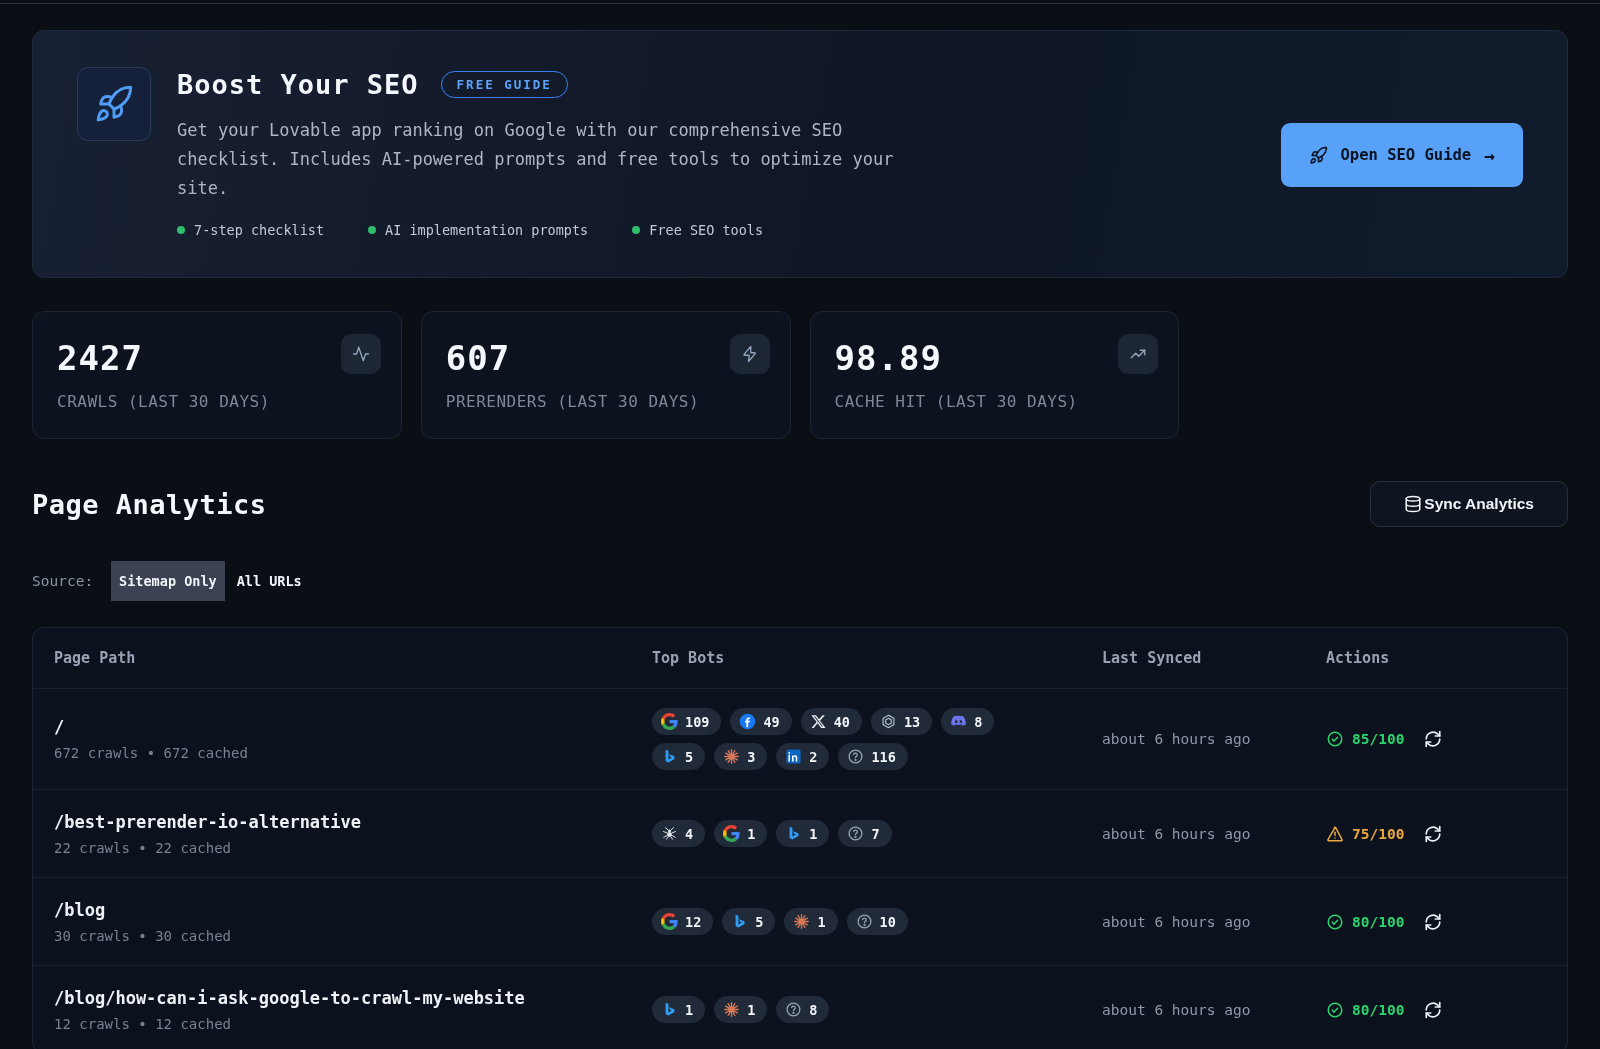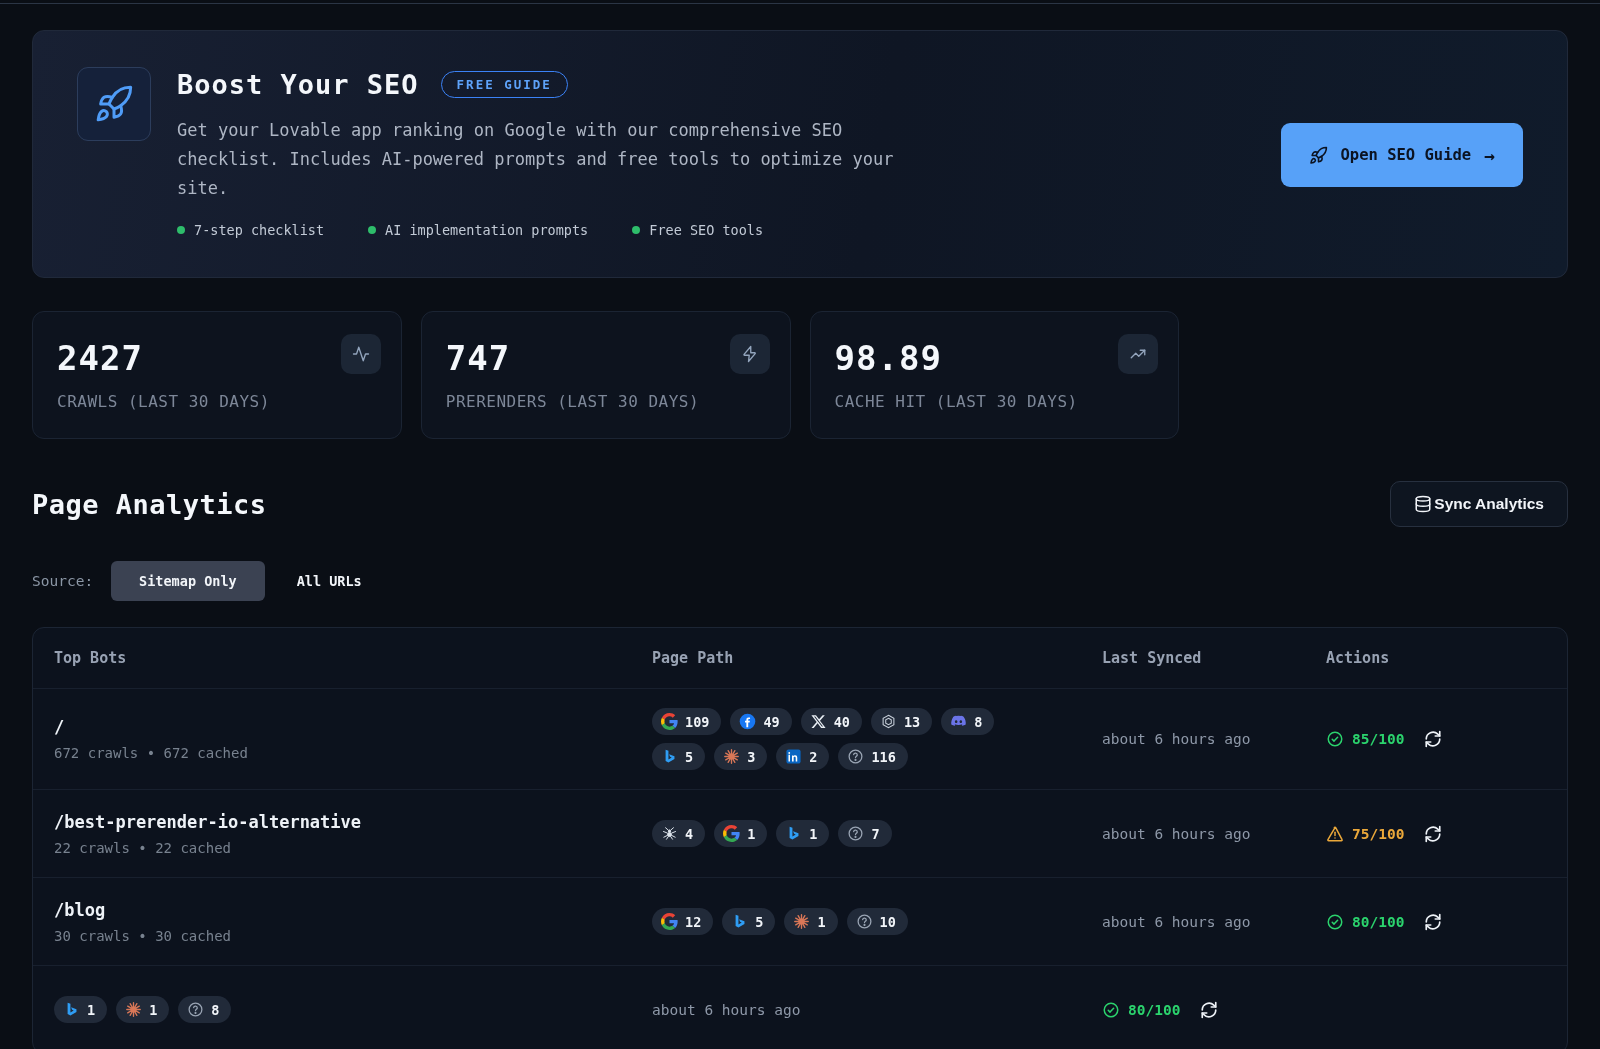--- a/index.html
+++ b/index.html
@@ -73,32 +73,32 @@
     display:flex; align-items:center; justify-content:center;
   }
   .stat-icon-box svg { width:18px; height:18px; }
 
   
   .analytics-header { display:flex; align-items:center; justify-content:space-between; margin-top:42px; }
   .analytics-title { font-size:27px; font-weight:bold; letter-spacing:0.5px; color:#f4f7fb; }
   .sync-btn {
     display:flex; align-items:center; gap:2px;
     background:#0e1520; border:1px solid #27303f; border-radius:10px;
-    height:46px; padding:0 23px;
+    height:46px; padding:0 33px;
     color:#f2f5f9; font-family:"Liberation Sans", sans-serif;
     font-size:15.5px; font-weight:bold; cursor:pointer;
   }
   .sync-btn svg { width:18px; height:18px; }
 
   
   .source-row { display:flex; align-items:center; margin-top:34px; }
   .source-label { font-size:14.5px; color:#8b96a5; margin-right:18px; }
   .source-chip {
     font-size:13.5px; font-weight:bold; color:#f2f5f9;
-    padding:12px 28px; border-radius:6px; cursor:pointer;
+    padding:12px 8px; border-radius:0; cursor:pointer;
   }
   .source-chip.selected { background:#3b4252; }
 
   
   .table {
     margin-top:26px;
     border:1px solid #1c2534; border-radius:12px;
     background:#0c121d; overflow:hidden;
   }
   .trow {
@@ -183,21 +183,21 @@
     <div class="stat-value">2427</div>
     <div class="stat-label">CRAWLS (LAST 30 DAYS)</div>
     <div class="stat-icon-box">
           <svg viewBox="0 0 24 24" fill="none" stroke="currentColor" stroke-width="1.8" stroke-linecap="round" stroke-linejoin="round">
             <path d="M22 12h-4l-3 9L9 3l-3 9H2"></path>
           </svg>
         </div>
   </div>
 
   <div class="stat-card">
-    <div class="stat-value">747</div>
+    <div class="stat-value">607</div>
     <div class="stat-label">PRERENDERS (LAST 30 DAYS)</div>
     <div class="stat-icon-box">
           <svg viewBox="0 0 24 24" fill="none" stroke="currentColor" stroke-width="1.8" stroke-linecap="round" stroke-linejoin="round">
             <path d="M13 2 4.1 12.5c-.4.5 0 1.2.6 1.2H11l-1 8.3 8.9-10.5c.4-.5 0-1.2-.6-1.2H13z"></path>
           </svg>
         </div>
   </div>
 
 
   <div class="stat-card">
@@ -229,22 +229,22 @@
   <div class="source-row">
     <span class="source-label">Source:</span>
     <div id="source-options" style="display:flex; gap:4px;">
         <div class="source-chip selected">Sitemap Only</div>
         <div class="source-chip">All URLs</div>
       </div>
   </div>
 
   <div class="table">
     <div class="trow thead">
+      <div class="th">Page Path</div>
       <div class="th">Top Bots</div>
-      <div class="th">Page Path</div>
       <div class="th">Last Synced</div>
       <div class="th">Actions</div>
     </div>
     <div class="tbody" id="table-body">
   <div class="trow">
     <div class="path-cell">
       <div class="path">/</div>
       <div class="meta">672 crawls • 672 cached</div>
     </div>
     <div class="bots-cell">
@@ -486,20 +486,24 @@
                   <path d="M3 12a9 9 0 0 1 15.4-6.4L21 8"></path>
                   <path d="M3 22v-6h6"></path>
                   <path d="M21 12a9 9 0 0 1-15.4 6.4L3 16"></path>
                 </svg>
         </span>
       </button>
     </div>
   </div>
 
   <div class="trow">
+    <div class="path-cell">
+      <div class="path">/blog/how-can-i-ask-google-to-crawl-my-website</div>
+      <div class="meta">12 crawls • 12 cached</div>
+    </div>
     <div class="bots-cell">
             <span class="bot-badge">
               <span class="bicon">
                 <svg viewBox="0 0 24 24">
                   <path fill="#2f9df4" d="M6.5 2.5l4 1.4v12.3l4.6-2.7-2.3-1-1.4-3.7 7.6 2.7v4.1l-8.5 4.9-4-2.2z"></path>
                 </svg>
               </span>
               <span class="bcount">1</span>
             </span>
             <span class="bot-badge">

